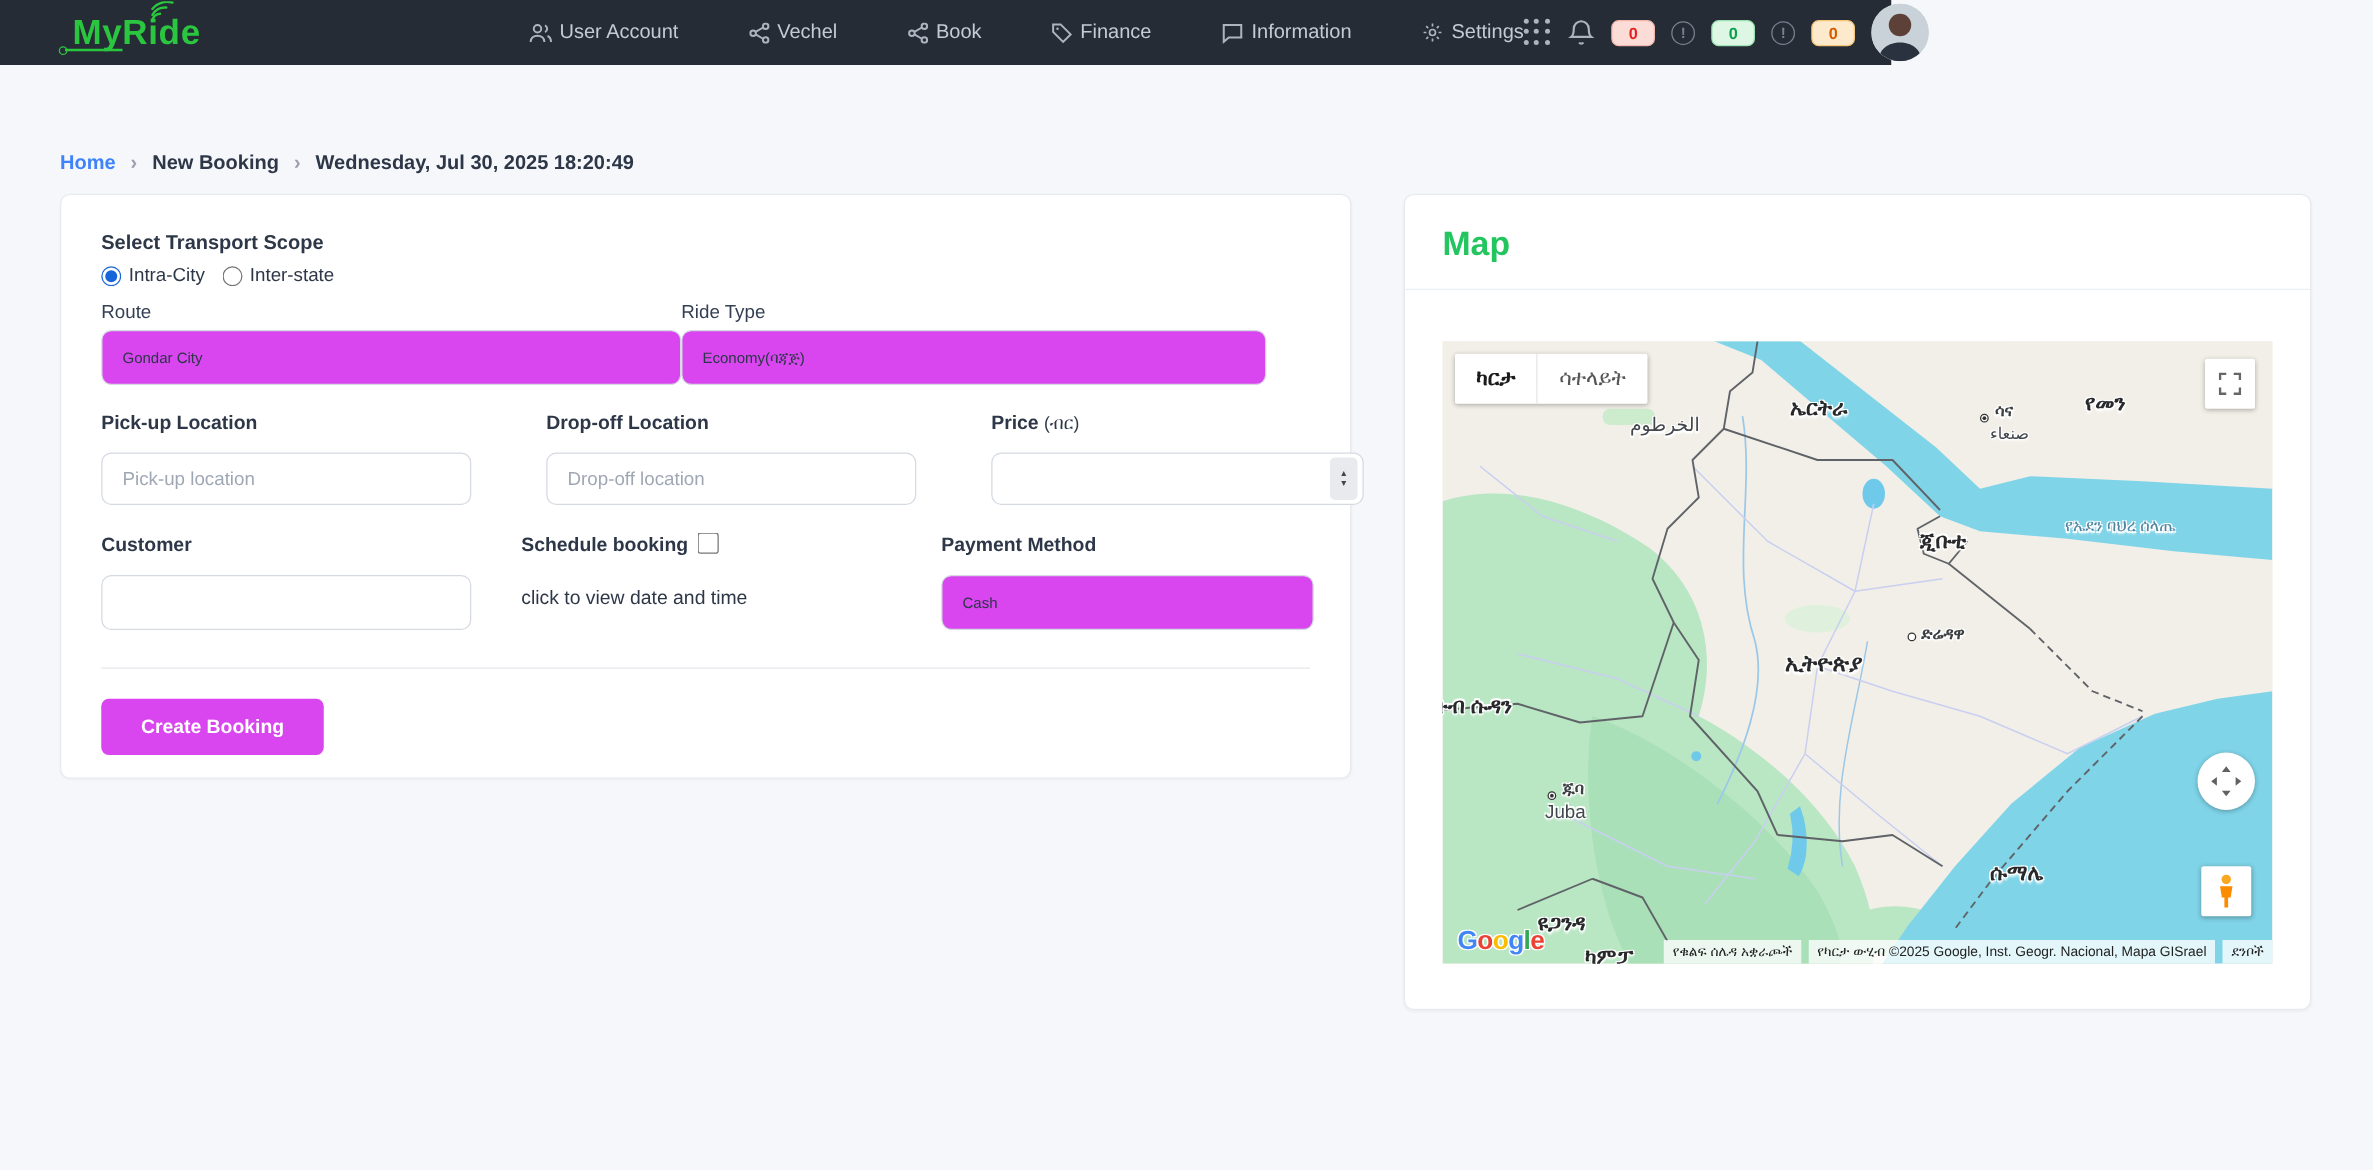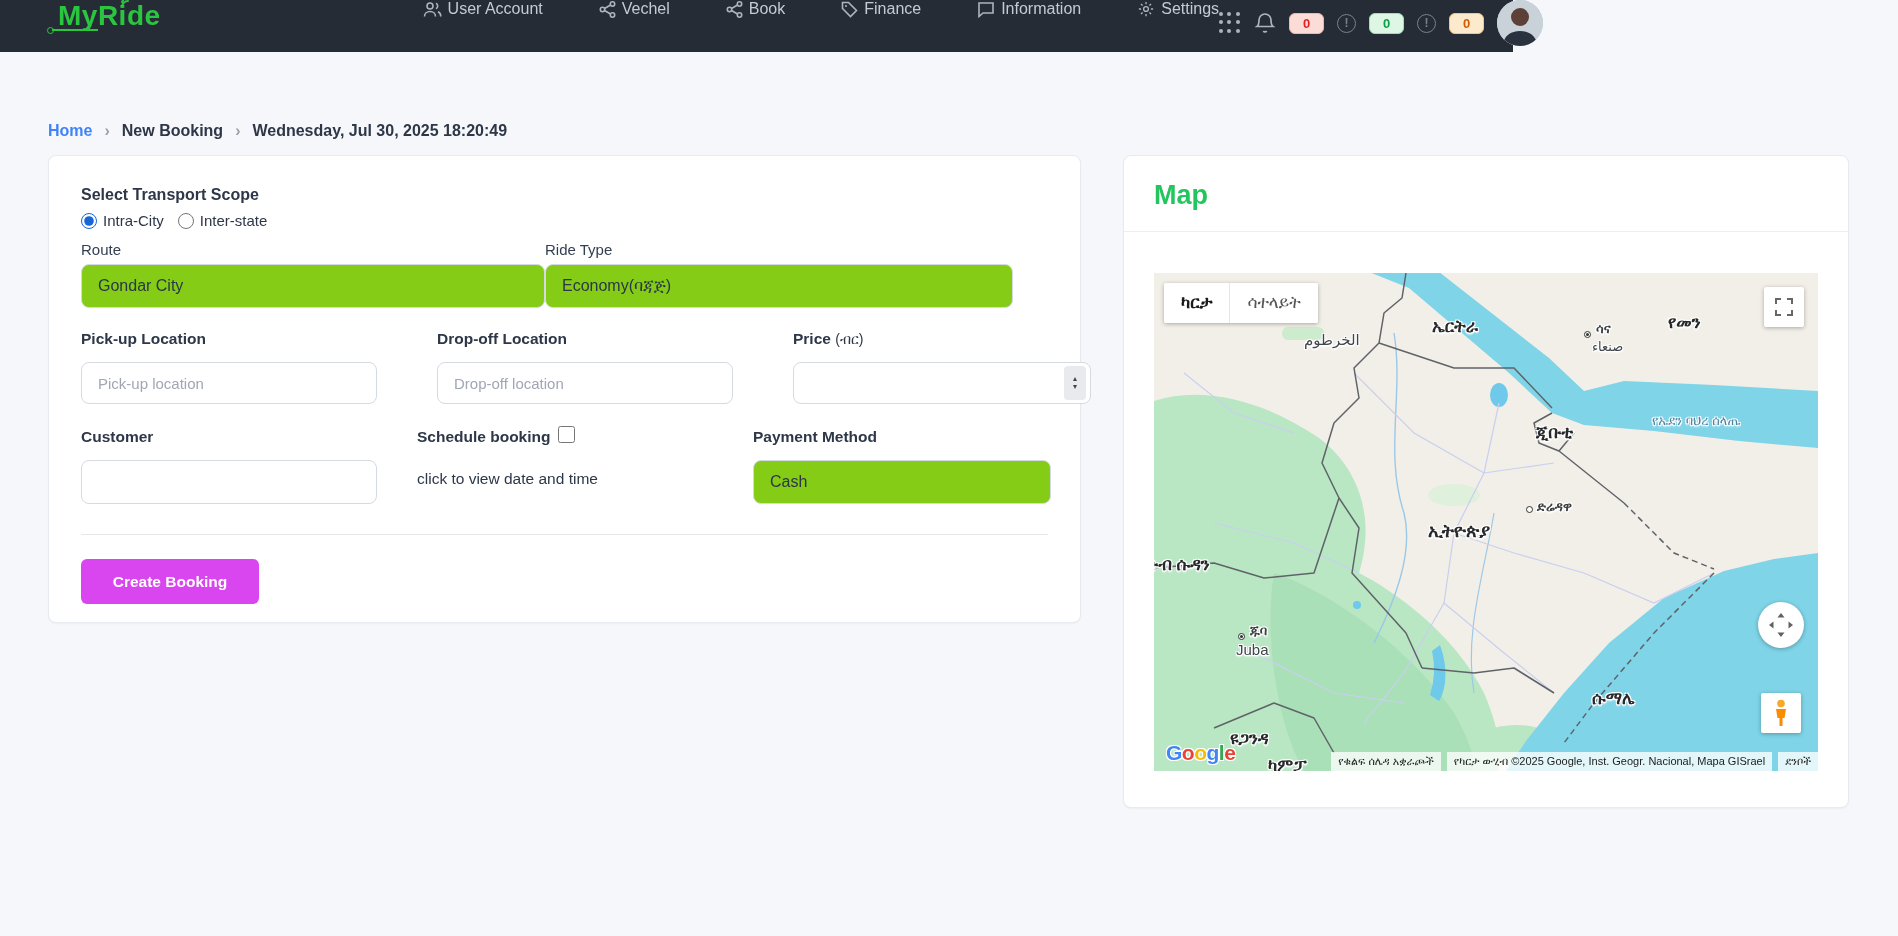--- a/index.html
+++ b/index.html
@@ -1,19 +1,19 @@
 <!DOCTYPE html>
 <html><head>
 <meta charset="utf-8">
 <style>
   * { margin:0; padding:0; box-sizing:border-box; }
   html,body { width:1898px; height:936px; background:#f6f7fa; font-family:"Liberation Sans","DejaVu Sans",sans-serif; overflow:hidden; }
 
   
-  .navbar { position:absolute; top:0; left:0; width:1513px; height:52px; background:#262c36; display:flex; align-items:flex-start; z-index:50; }
+  .navbar { position:absolute; top:0; left:0; width:1513px; height:52px; background:#262c36; display:flex; align-items:center; z-index:50; }
   .brand { position:relative; margin-left:58px; font-size:28px; font-weight:bold; color:#2bc63f; letter-spacing:.5px; cursor:pointer; }
   .brand .underline { position:absolute; left:-6px; bottom:1px; width:46px; height:2px; background:#2bc63f; }
   .brand .underline::before { content:""; position:absolute; left:-5px; top:-2px; width:5px; height:5px; border:1px solid #2bc63f; border-radius:50%; }
   .brand svg.signal { position:absolute; left:60px; top:-9px; }
   .nav-menu { display:flex; align-items:center; gap:56px; margin-left:262px; }
   .nav-item { display:flex; align-items:center; gap:6px; color:#c5cad3; font-size:16px; cursor:pointer; white-space:nowrap; }
   .nav-item svg { stroke:#aeb4bf; }
   .nav-right { margin-left:auto; margin-right:36px; display:flex; align-items:center; gap:13px; }
   .grid-icon { width:22px; height:22px; display:grid; grid-template-columns:repeat(3,1fr); gap:3px; cursor:pointer; }
   .grid-icon i { width:4px; height:4px; border-radius:50%; background:#aeb4bf; }
@@ -37,21 +37,21 @@
   
   .scope-title { font-size:16px; font-weight:bold; color:#2d3748; margin-bottom:8px; }
   .radio-row { display:flex; align-items:center; gap:6px; font-size:15px; color:#2d3748; }
   .radio-row input { width:16px; height:16px; accent-color:#1766d9; cursor:pointer; }
   .radio-row label { margin-right:8px; cursor:pointer;text-align:right; }
   .frow1 { display:flex; margin-top:12px; }
   .frow1 .col-a { width:464px; } .frow1 .col-b { width:468px; }
   .slabel { display:block; font-size:15px; color:#333f52; margin-bottom:6px; }
   .blabel { display:block; font-size:15.5px; font-weight:bold; color:#2d3748; margin-bottom:14px; }
   .blabel .unit { font-weight:normal; font-size:14px; }
-  .fieldbox { height:44px; border:1px solid #d5dae2; border-radius:8px; display:flex; align-items:center; padding:0 16px; font-size:16px; color:#2b3648; background:#84cc16; cursor:pointer; }
+  .fieldbox { height:44px; border:1px solid #d5dae2; border-radius:8px; display:flex; align-items:center; padding:0 16px; font-size:12px; color:#2b3648; background:#d946ef; cursor:pointer; }
   input.tinput { width:100%; height:42px; border:1px solid #d5dae2; border-radius:8px; padding:0 16px; font-size:15px; color:#2b3648; font-family:inherit; outline:none; }
   input.tinput::placeholder { color:#a0a7b4; }
   .frow2 { display:grid; grid-template-columns:296px 296px 298px; gap:60px; margin-top:22px; }
   .frow3 { display:grid; grid-template-columns:296px 296px 298px; gap:40px; margin-top:24px; }
   .pricewrap { position:relative; }
   .spinner { position:absolute; right:5px; top:4px; width:22px; height:34px; background:#e8eaed; border-radius:4px; display:flex; flex-direction:column; align-items:center; justify-content:center; font-size:8px; line-height:8px; color:#444; cursor:pointer; }
   .schedline { display:flex; align-items:flex-start; gap:8px; }
   .schedline input { width:17px; height:17px; margin-top:-2px; cursor:pointer; }
   .schedhint { font-size:15.5px; color:#2d3748; margin-top:24px; }
   .divider { border:none; border-top:1px solid #e5e7eb; margin:30px 0 0 0; }

